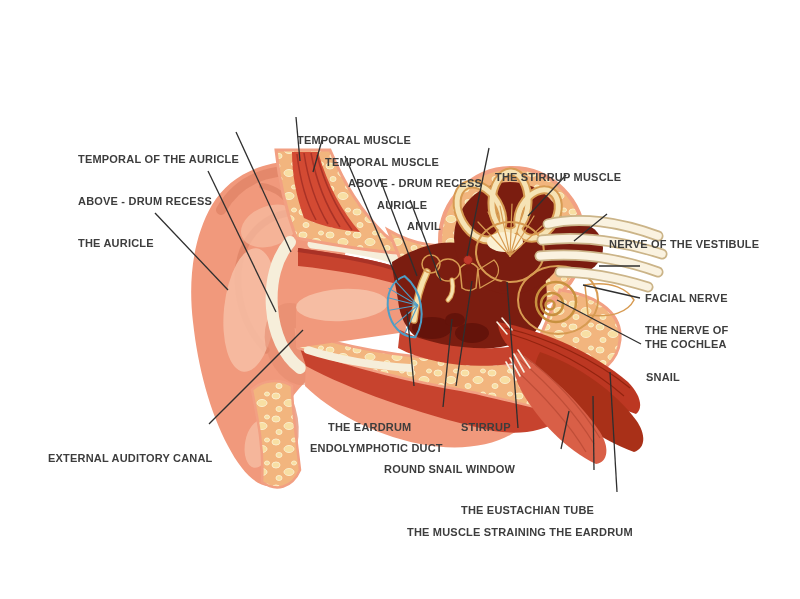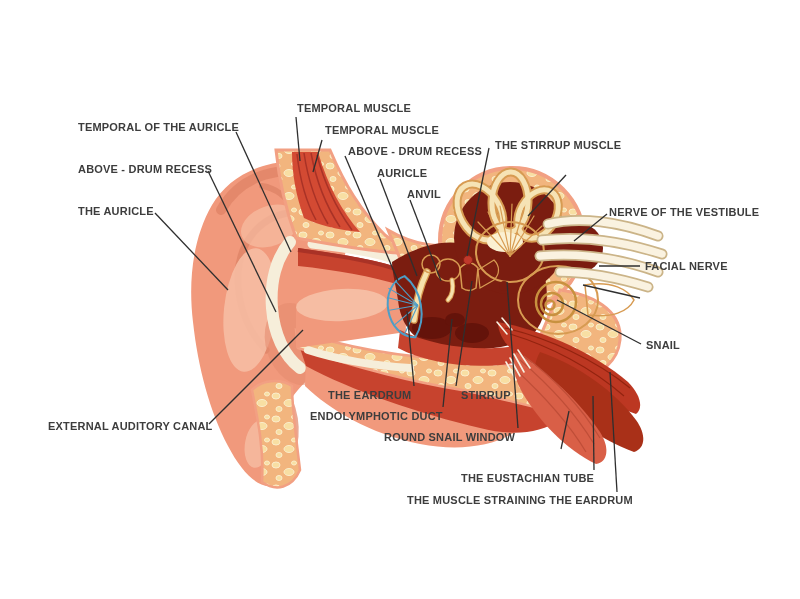--- a/index.html
+++ b/index.html
@@ -1,20 +1,20 @@
 <!DOCTYPE html>
 <html style="--background: #FFFFFF; --label_text: #3D3D3D; --leader_line: #2F2F2F; --skin: #F1997C; --skin_highlight: #F6BDA3; --skin_shadow: #DF8366; --bone: #F2B57E; --bone_spots: #F8DFA3; --bone_edge: #F2A083; --muscle_red: #D34A33; --muscle_dark: #A93226; --cavity: #7B1D10; --cavity_floor_red: #C7432E; --ossicle_cream: #F6E2AE; --ossicle_outline: #D79B52; --eardrum_blue: #7FC4E8; --eardrum_outline: #4E9EC7; --nerve_cream: #FAF2E0; --nerve_outline: #CBB488; --cochlea: #F5E1AE; --stirrup_muscle_dot: #C0392B;"><head>
 <meta charset="utf-8">
 <style>
   html,body{margin:0;padding:0;background:#fff;}
   #stage{position:relative;width:800px;height:599px;background:var(--background,#fff);overflow:hidden;
          font-family:"Liberation Sans",sans-serif;}
   #art{position:absolute;left:0;top:0;}
   .label{position:absolute;font:700 11px/1.3 "Liberation Sans",sans-serif;color:var(--label_text,#3d3d3d);
-         letter-spacing:.2px;white-space:pre-line;}
+         letter-spacing:.2px;white-space:pre-line;margin-top:32px;}
   .leader{stroke:var(--leader_line,#2f2f2f);stroke-width:1.3;}
   .f-skin{fill:var(--skin,#F1997C);}
   .f-skinhi{fill:var(--skin_highlight,#F6BDA3);}
   .s-shadow{stroke:var(--skin_shadow,#DF8366);fill:none;stroke-linecap:round;}
   .f-cavity{fill:var(--cavity,#7B1D10);}
   .f-red{fill:var(--cavity_floor_red,#C7432E);}
   .f-muscle{fill:var(--muscle_red,#D34A33);}
   .s-muscledark{stroke:var(--muscle_dark,#A93226);fill:none;}
   .f-cream{fill:var(--ossicle_cream,#F6E2AE);}
   .s-creamline{stroke:var(--ossicle_outline,#D79B52);fill:none;stroke-linecap:round;}
@@ -250,20 +250,22 @@
   <div class="label" style="left:78px;top:204px">THE AURICLE</div>
   <div class="label" style="left:48px;top:419px">EXTERNAL AUDITORY CANAL</div>
   <div class="label" style="left:297px;top:101px">TEMPORAL MUSCLE</div>
   <div class="label" style="left:325px;top:123px">TEMPORAL MUSCLE</div>
   <div class="label" style="left:348px;top:144px">ABOVE - DRUM RECESS</div>
   <div class="label" style="left:377px;top:166px">AURICLE</div>
   <div class="label" style="left:407px;top:187px">ANVIL</div>
   <div class="label" style="left:495px;top:138px">THE STIRRUP MUSCLE</div>
   <div class="label" style="left:609px;top:205px">NERVE OF THE VESTIBULE</div>
   <div class="label" style="left:645px;top:259px">FACIAL NERVE</div>
+  <div class="label" style="left:645px;top:291px">THE NERVE OF
+THE COCHLEA</div>
   <div class="label" style="left:646px;top:338px">SNAIL</div>
   <div class="label" style="left:328px;top:388px">THE EARDRUM</div>
   <div class="label" style="left:461px;top:388px">STIRRUP</div>
   <div class="label" style="left:310px;top:409px">ENDOLYMPHOTIC DUCT</div>
   <div class="label" style="left:384px;top:430px">ROUND SNAIL WINDOW</div>
   <div class="label" style="left:461px;top:471px">THE EUSTACHIAN TUBE</div>
   <div class="label" style="left:407px;top:493px">THE MUSCLE STRAINING THE EARDRUM</div>
 </div>
 
 </body></html>

